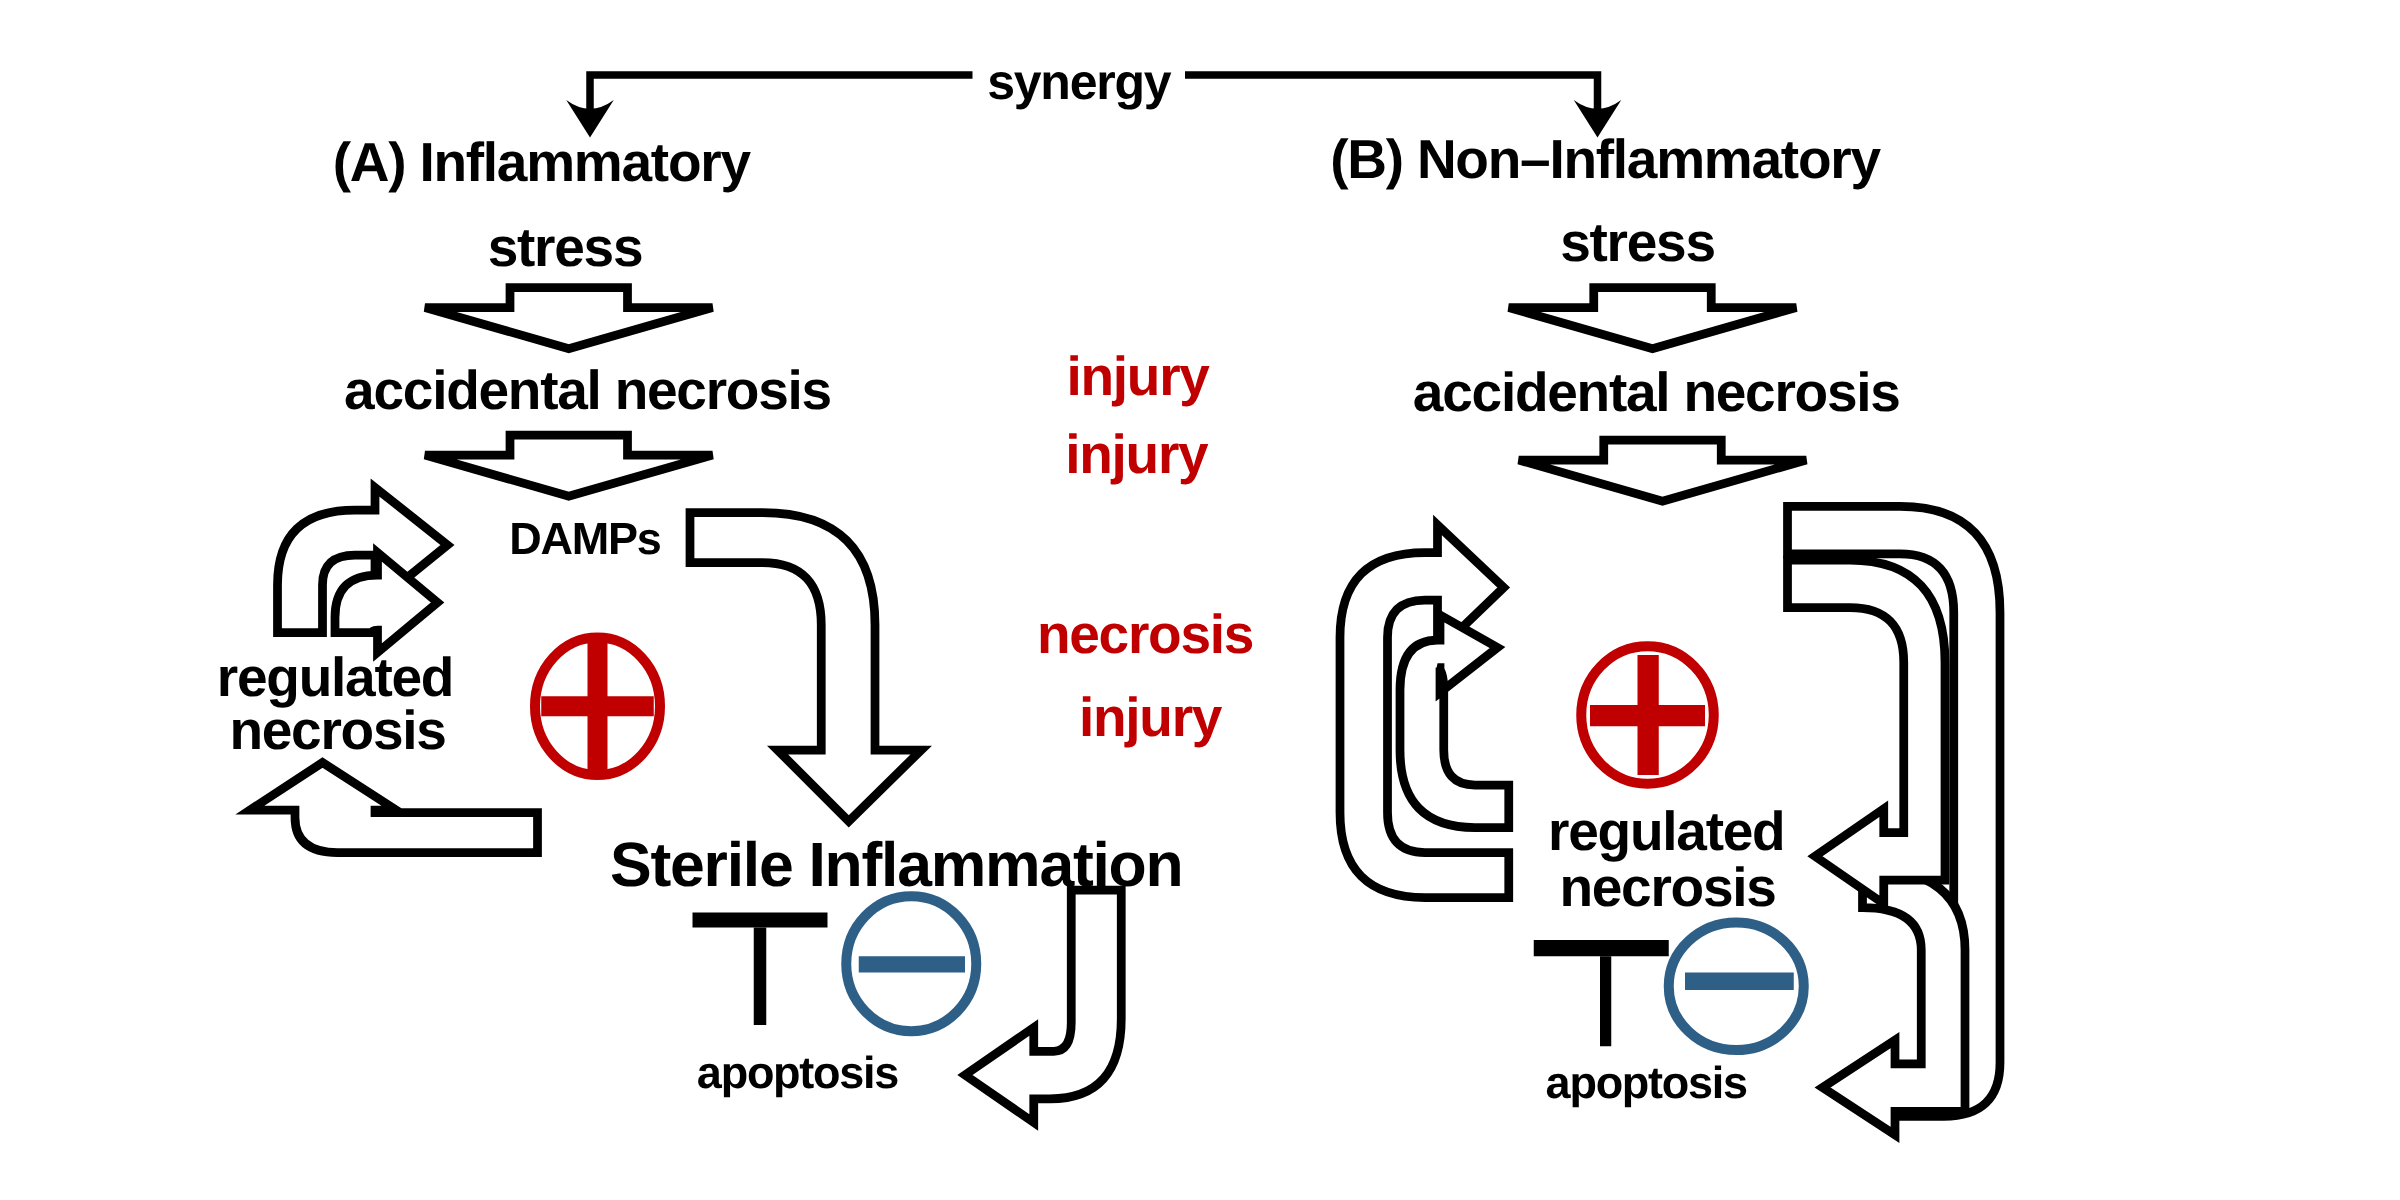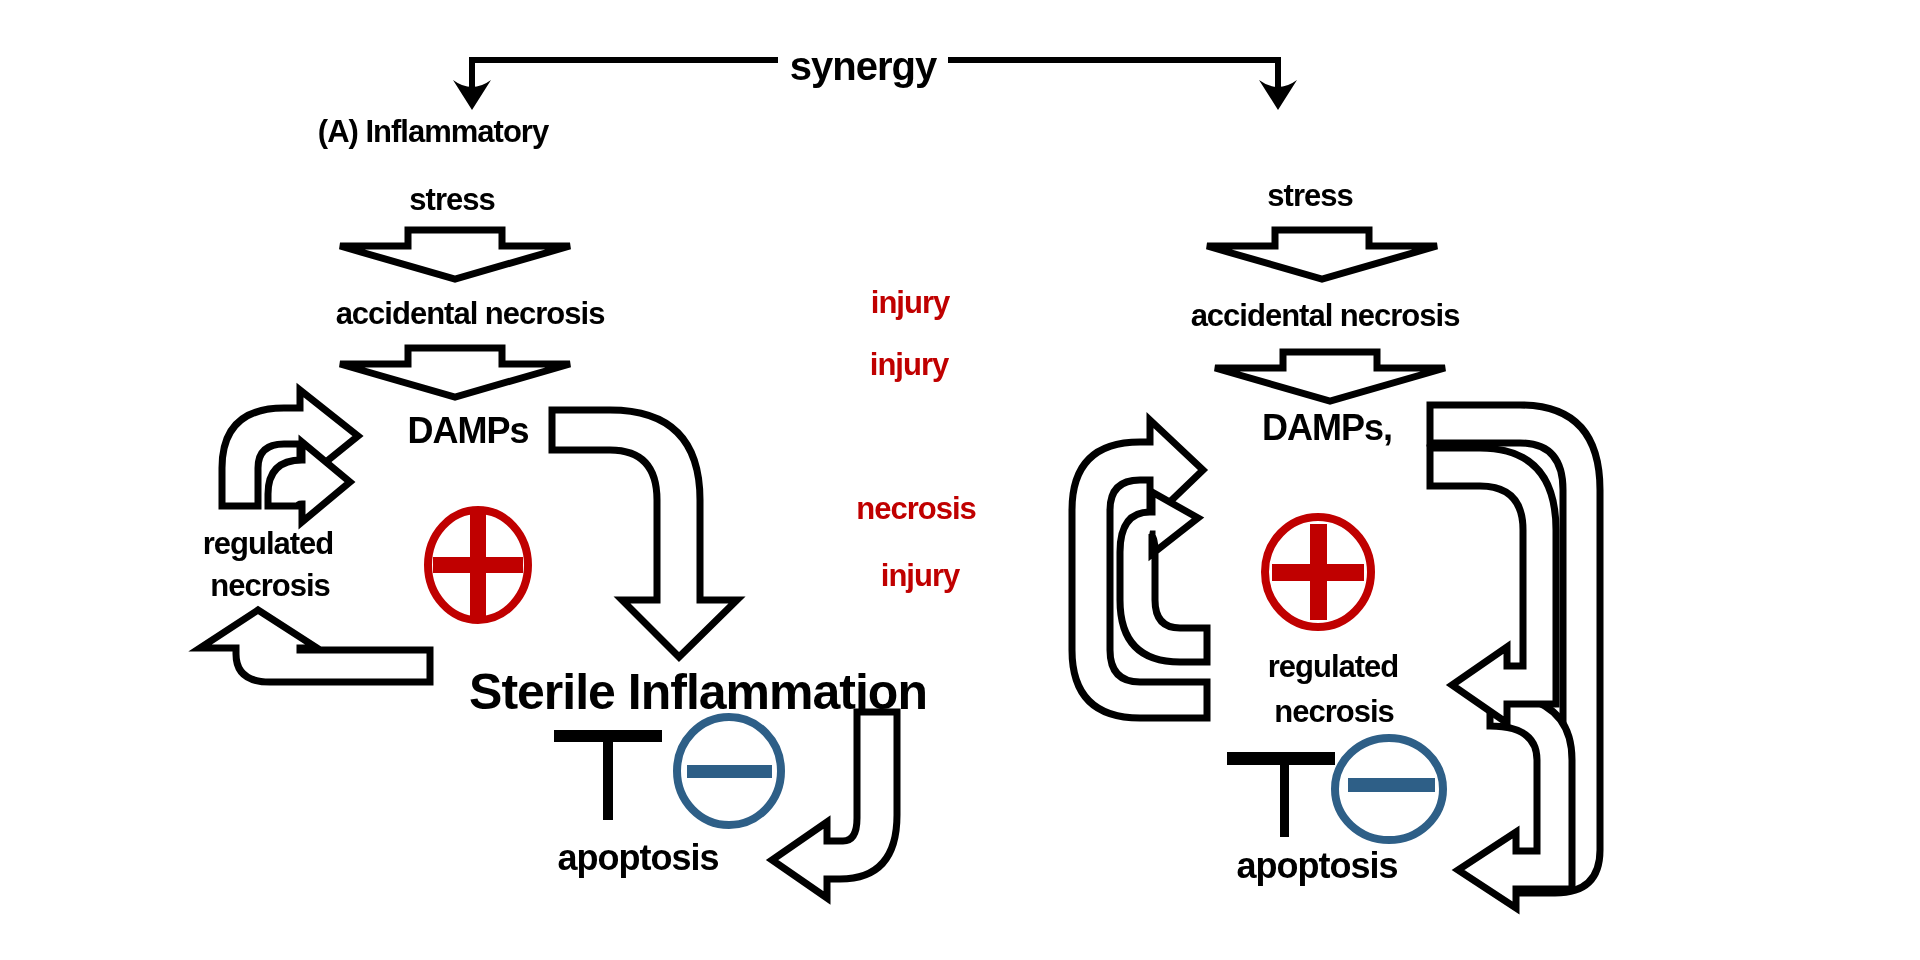--- a/index.html
+++ b/index.html
@@ -14,21 +14,21 @@
   .lbl{
     position:absolute;
     transform:translate(-50%,-50%);
     white-space:nowrap;
     font-weight:bold;
     color:var(--black,#000);
     line-height:1;
     letter-spacing:-1px;
   }
   .fs40{font-size:40px;}
-  .fs46{font-size:31px;}
+  .fs46{font-size:44px;}
   .fs48{font-size:36px;}
   .fs50{font-size:50px;}
   .red{color:var(--red,#c00000);}
   .hollow{fill:#fff;stroke:var(--black,#000);stroke-width:7;stroke-linejoin:miter;}
   .thin{fill:none;stroke:var(--black,#000);stroke-width:6;}
   .solid{fill:var(--black,#000);stroke:none;}
   .redring{fill:none;stroke:var(--red,#c00000);stroke-width:8;}
   .redbar{fill:var(--red,#c00000);}
   .bluering{fill:none;stroke:var(--blue,#2e5f87);stroke-width:8;}
   .bluebar{fill:var(--blue,#2e5f87);}
@@ -103,28 +103,28 @@
   </svg>
 
   <div class="lbl fs40" style="left:863px;top:66px">synergy</div>
 
   <div class="lbl fs46" style="left:433px;top:131px">(A) Inflammatory</div>
   <div class="lbl fs46" style="left:452px;top:199px">stress</div>
   <div class="lbl fs46" style="left:470px;top:313px">accidental necrosis</div>
   <div class="lbl fs48" style="left:468px;top:431px">DAMPs</div>
   <div class="lbl fs46" style="left:268px;top:543px">regulated</div>
   <div class="lbl fs46" style="left:270px;top:585px">necrosis</div>
-  <div class="lbl fs50" style="left:698px;top:692px">Sterile Inflammation</div>
+  <div class="lbl fs50" style="left:717px;top:692px">Sterile Inflammation</div>
   <div class="lbl fs48" style="left:638px;top:858px">apoptosis</div>
 
   <div class="lbl fs46 red" style="left:910px;top:302px">injury</div>
   <div class="lbl fs46 red" style="left:909px;top:364px">injury</div>
   <div class="lbl fs46 red" style="left:916px;top:508px">necrosis</div>
   <div class="lbl fs46 red" style="left:920px;top:575px">injury</div>
 
+  <div class="lbl fs46" style="left:1284px;top:128px">(B) Non–Inflammatory</div>
   <div class="lbl fs46" style="left:1310px;top:195px">stress</div>
   <div class="lbl fs46" style="left:1325px;top:315px">accidental necrosis</div>
-  <div class="lbl fs48" style="left:1327px;top:428px">DAMPs,</div>
   <div class="lbl fs46" style="left:1333px;top:666px">regulated</div>
   <div class="lbl fs46" style="left:1334px;top:711px">necrosis</div>
   <div class="lbl fs48" style="left:1317px;top:866px">apoptosis</div>
 
 </div>
 
 </body></html>

